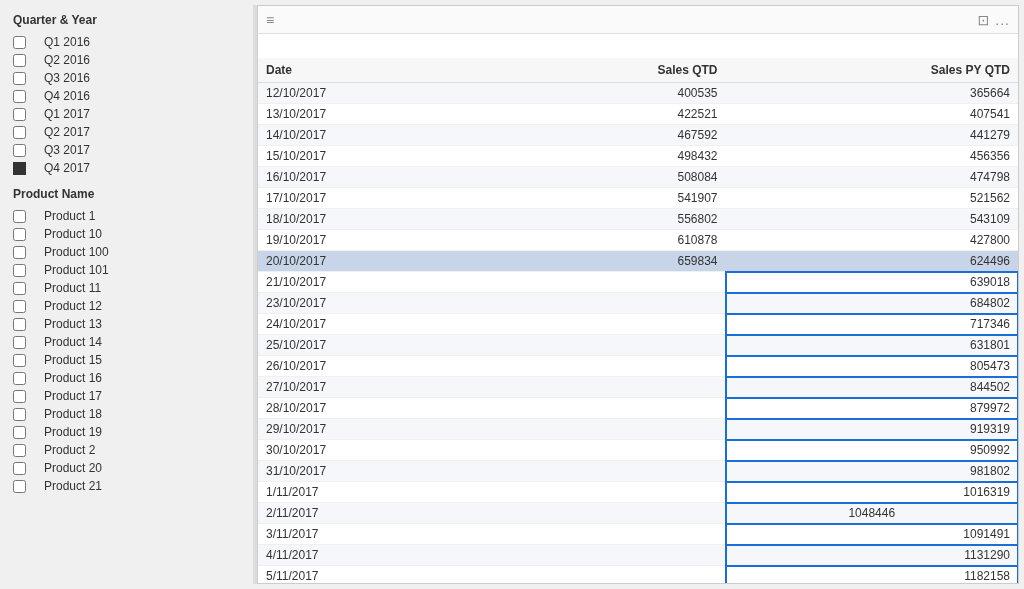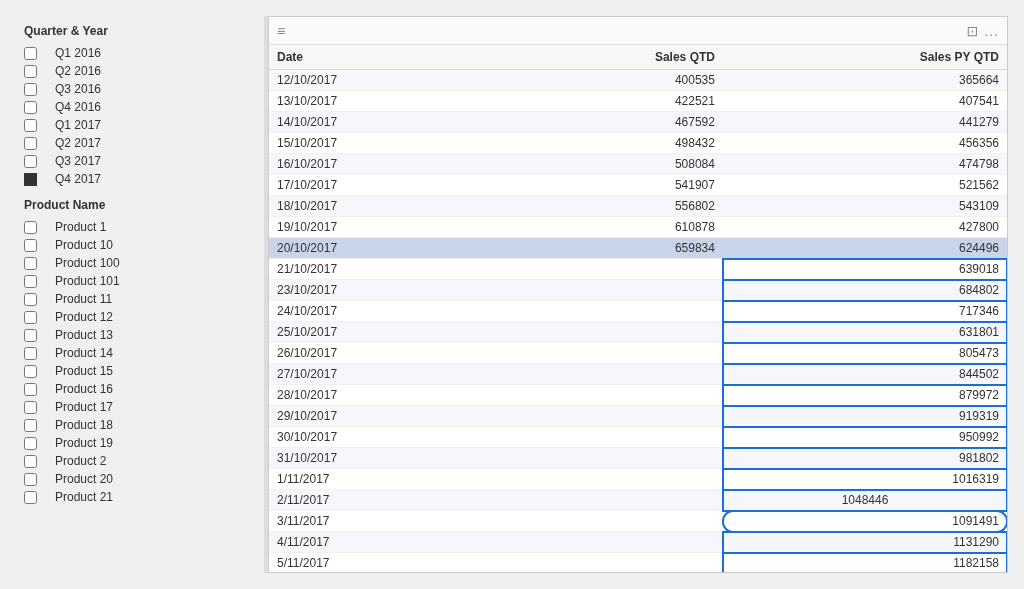--- a/index.html
+++ b/index.html
@@ -13,21 +13,21 @@
       width: 1024px;
       height: 589px;
       overflow: hidden;
     }
     .outer-container {
       width: 1024px;
       height: 589px;
       background: #f0f0f0;
       display: flex;
       flex-direction: row;
-      padding: 16px;
+      padding: 5px;
       gap: 0;
     }
     
     .left-panel {
       width: 248px;
       min-width: 248px;
       background: #f0f0f0;
       padding: 4px 8px;
       overflow-y: auto;
     }
@@ -100,20 +100,21 @@
     .dots-icon {
       color: #888;
       font-size: 14px;
       cursor: pointer;
       letter-spacing: 1px;
     }
     .table-container {
       flex: 1;
       overflow: auto;
       position: relative;
+      margin-top: 24px;
     }
     table {
       width: 100%;
       border-collapse: collapse;
       font-size: 12px;
     }
     thead th {
       background: #f7f7f7;
       border-bottom: 1px solid #ddd;
       padding: 5px 8px;
@@ -408,21 +409,21 @@
               <td style="outline: rgb(26, 110, 216) solid 2px; outline-offset: -1px;">1016319</td>
             </tr>
             <tr>
               <td>2/11/2017</td>
               <td></td>
               <td style="outline: rgb(26, 110, 216) solid 2px; outline-offset: -1px; text-align: center;">1048446</td>
             </tr>
             <tr>
               <td>3/11/2017</td>
               <td></td>
-              <td style="outline: rgb(26, 110, 216) solid 2px; outline-offset: -1px; border-radius: 10px;">1091491</td>
+              <td style="outline: rgb(26, 110, 216) solid 2px; outline-offset: -1px;">1091491</td>
             </tr>
             <tr>
               <td>4/11/2017</td>
               <td></td>
               <td style="outline: rgb(26, 110, 216) solid 2px; outline-offset: -1px;">1131290</td>
             </tr>
             <tr>
               <td>5/11/2017</td>
               <td></td>
               <td style="outline: rgb(26, 110, 216) solid 2px; outline-offset: -1px;">1182158</td>

